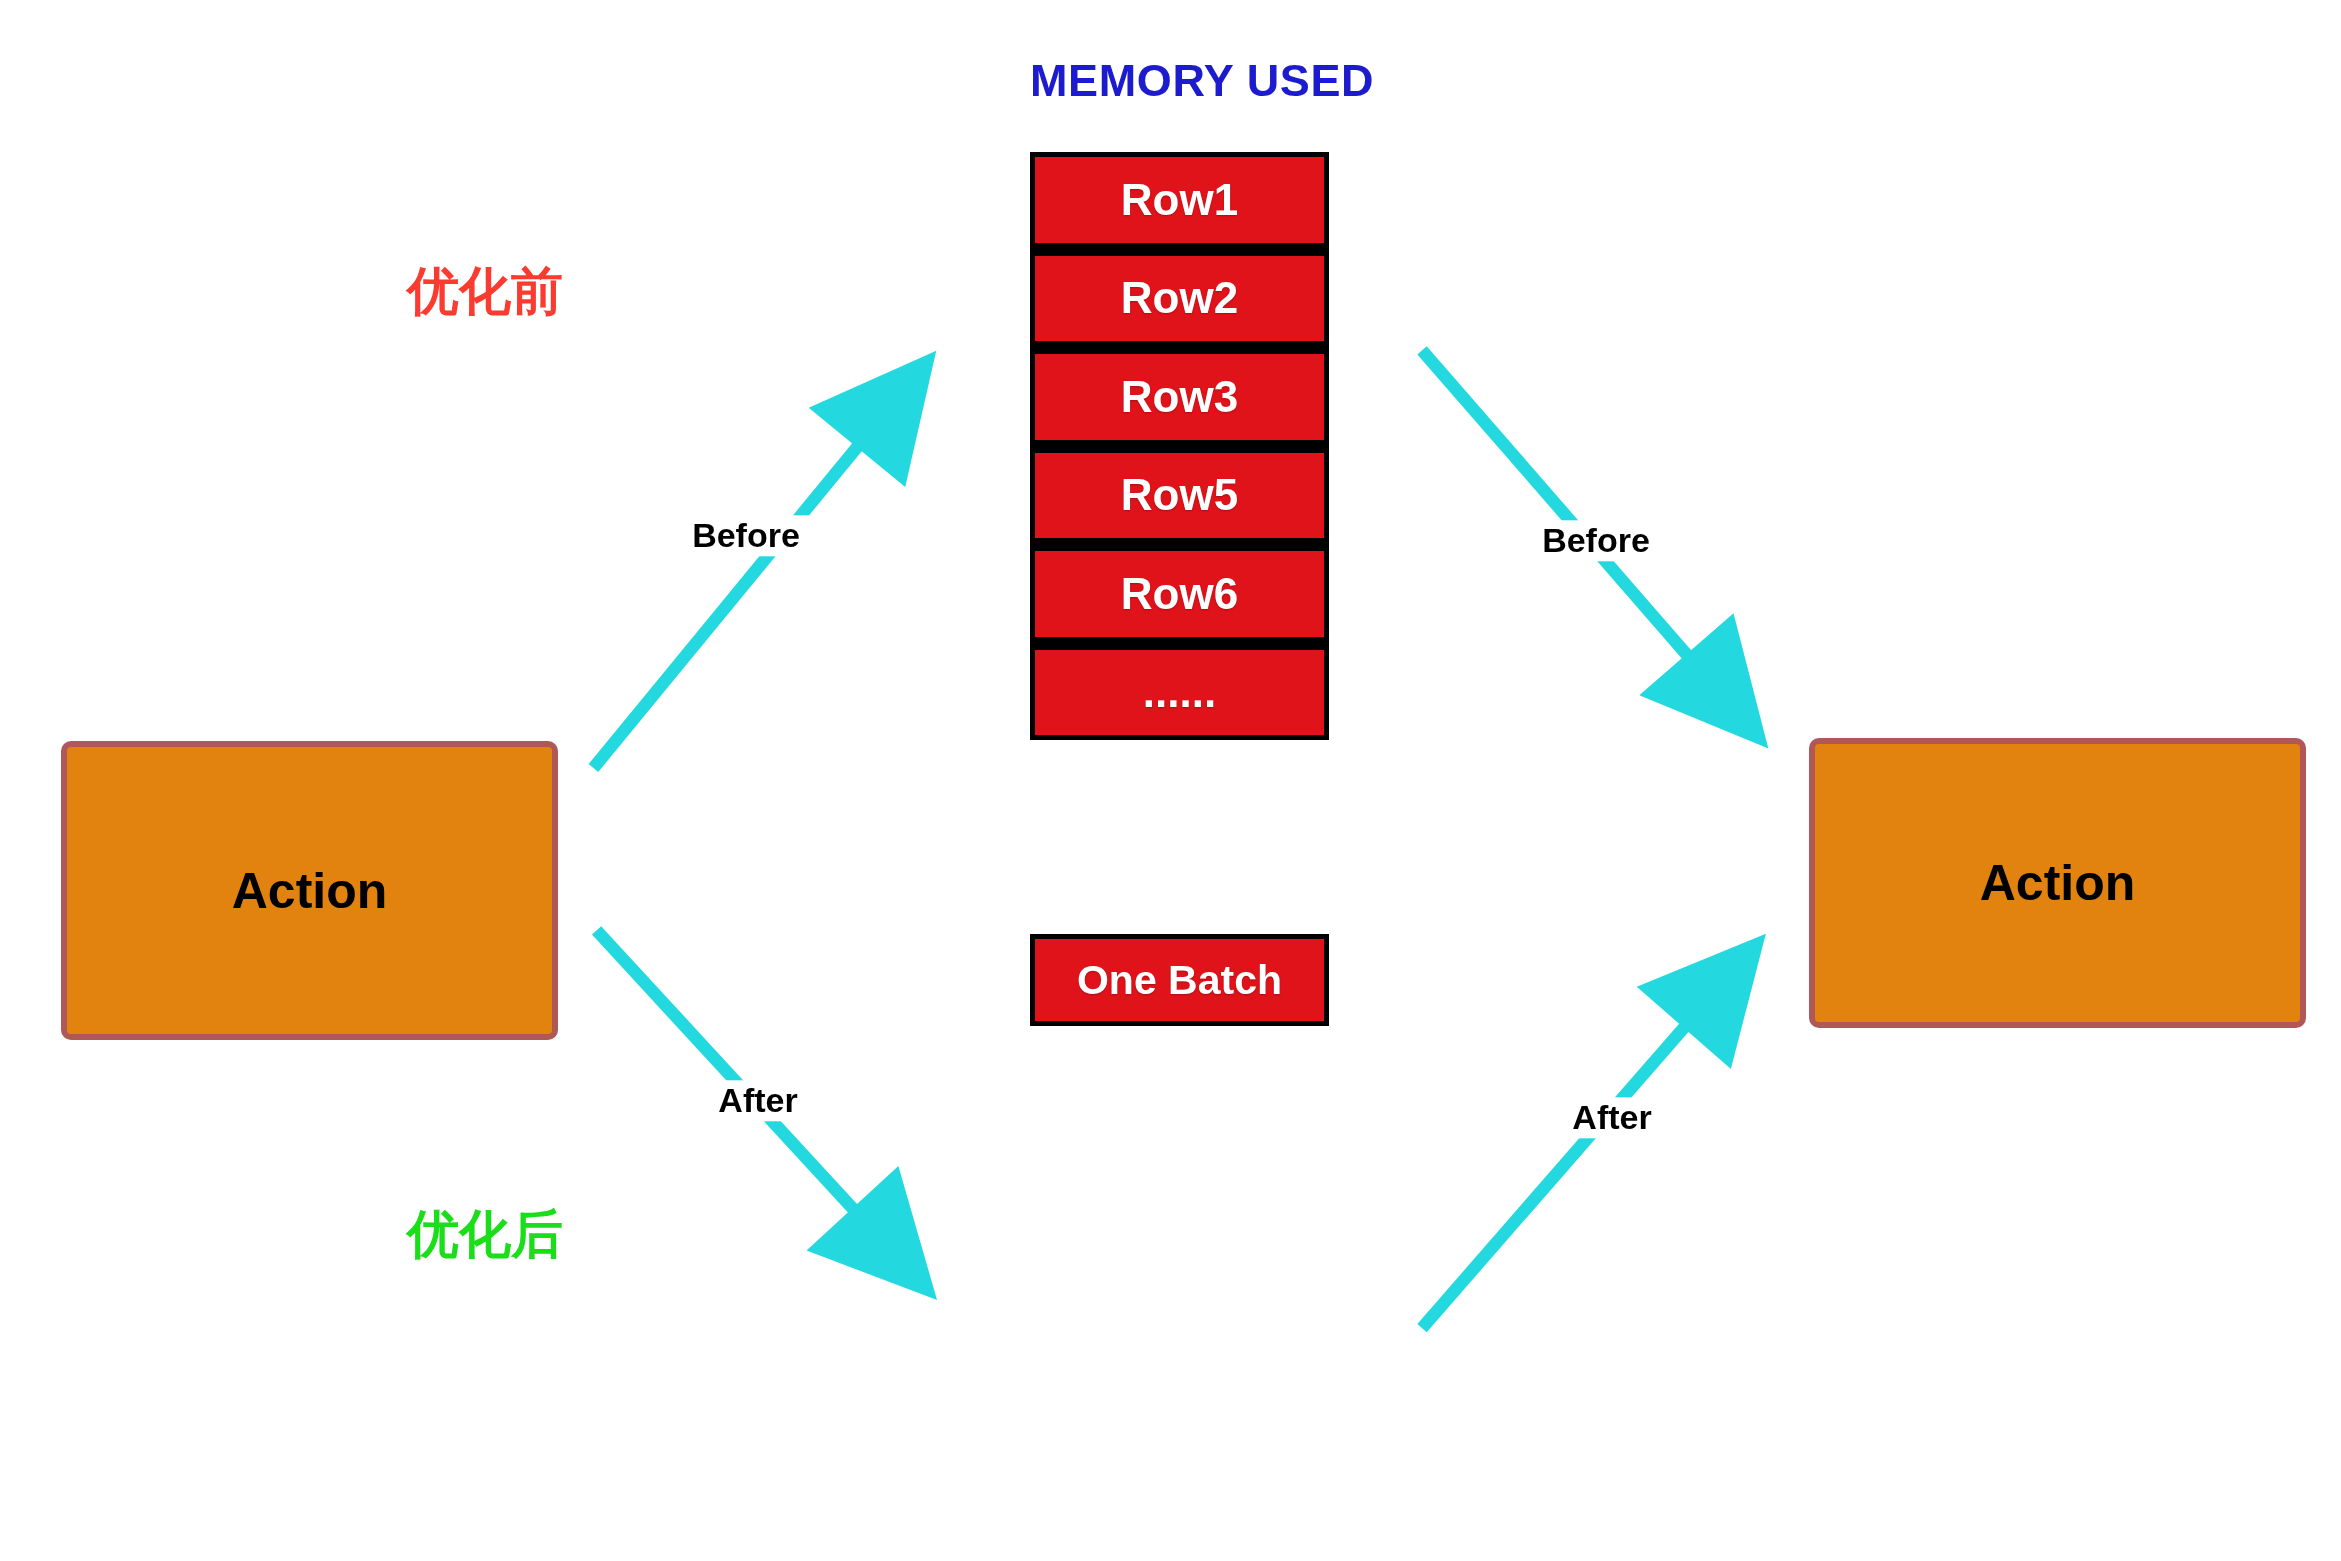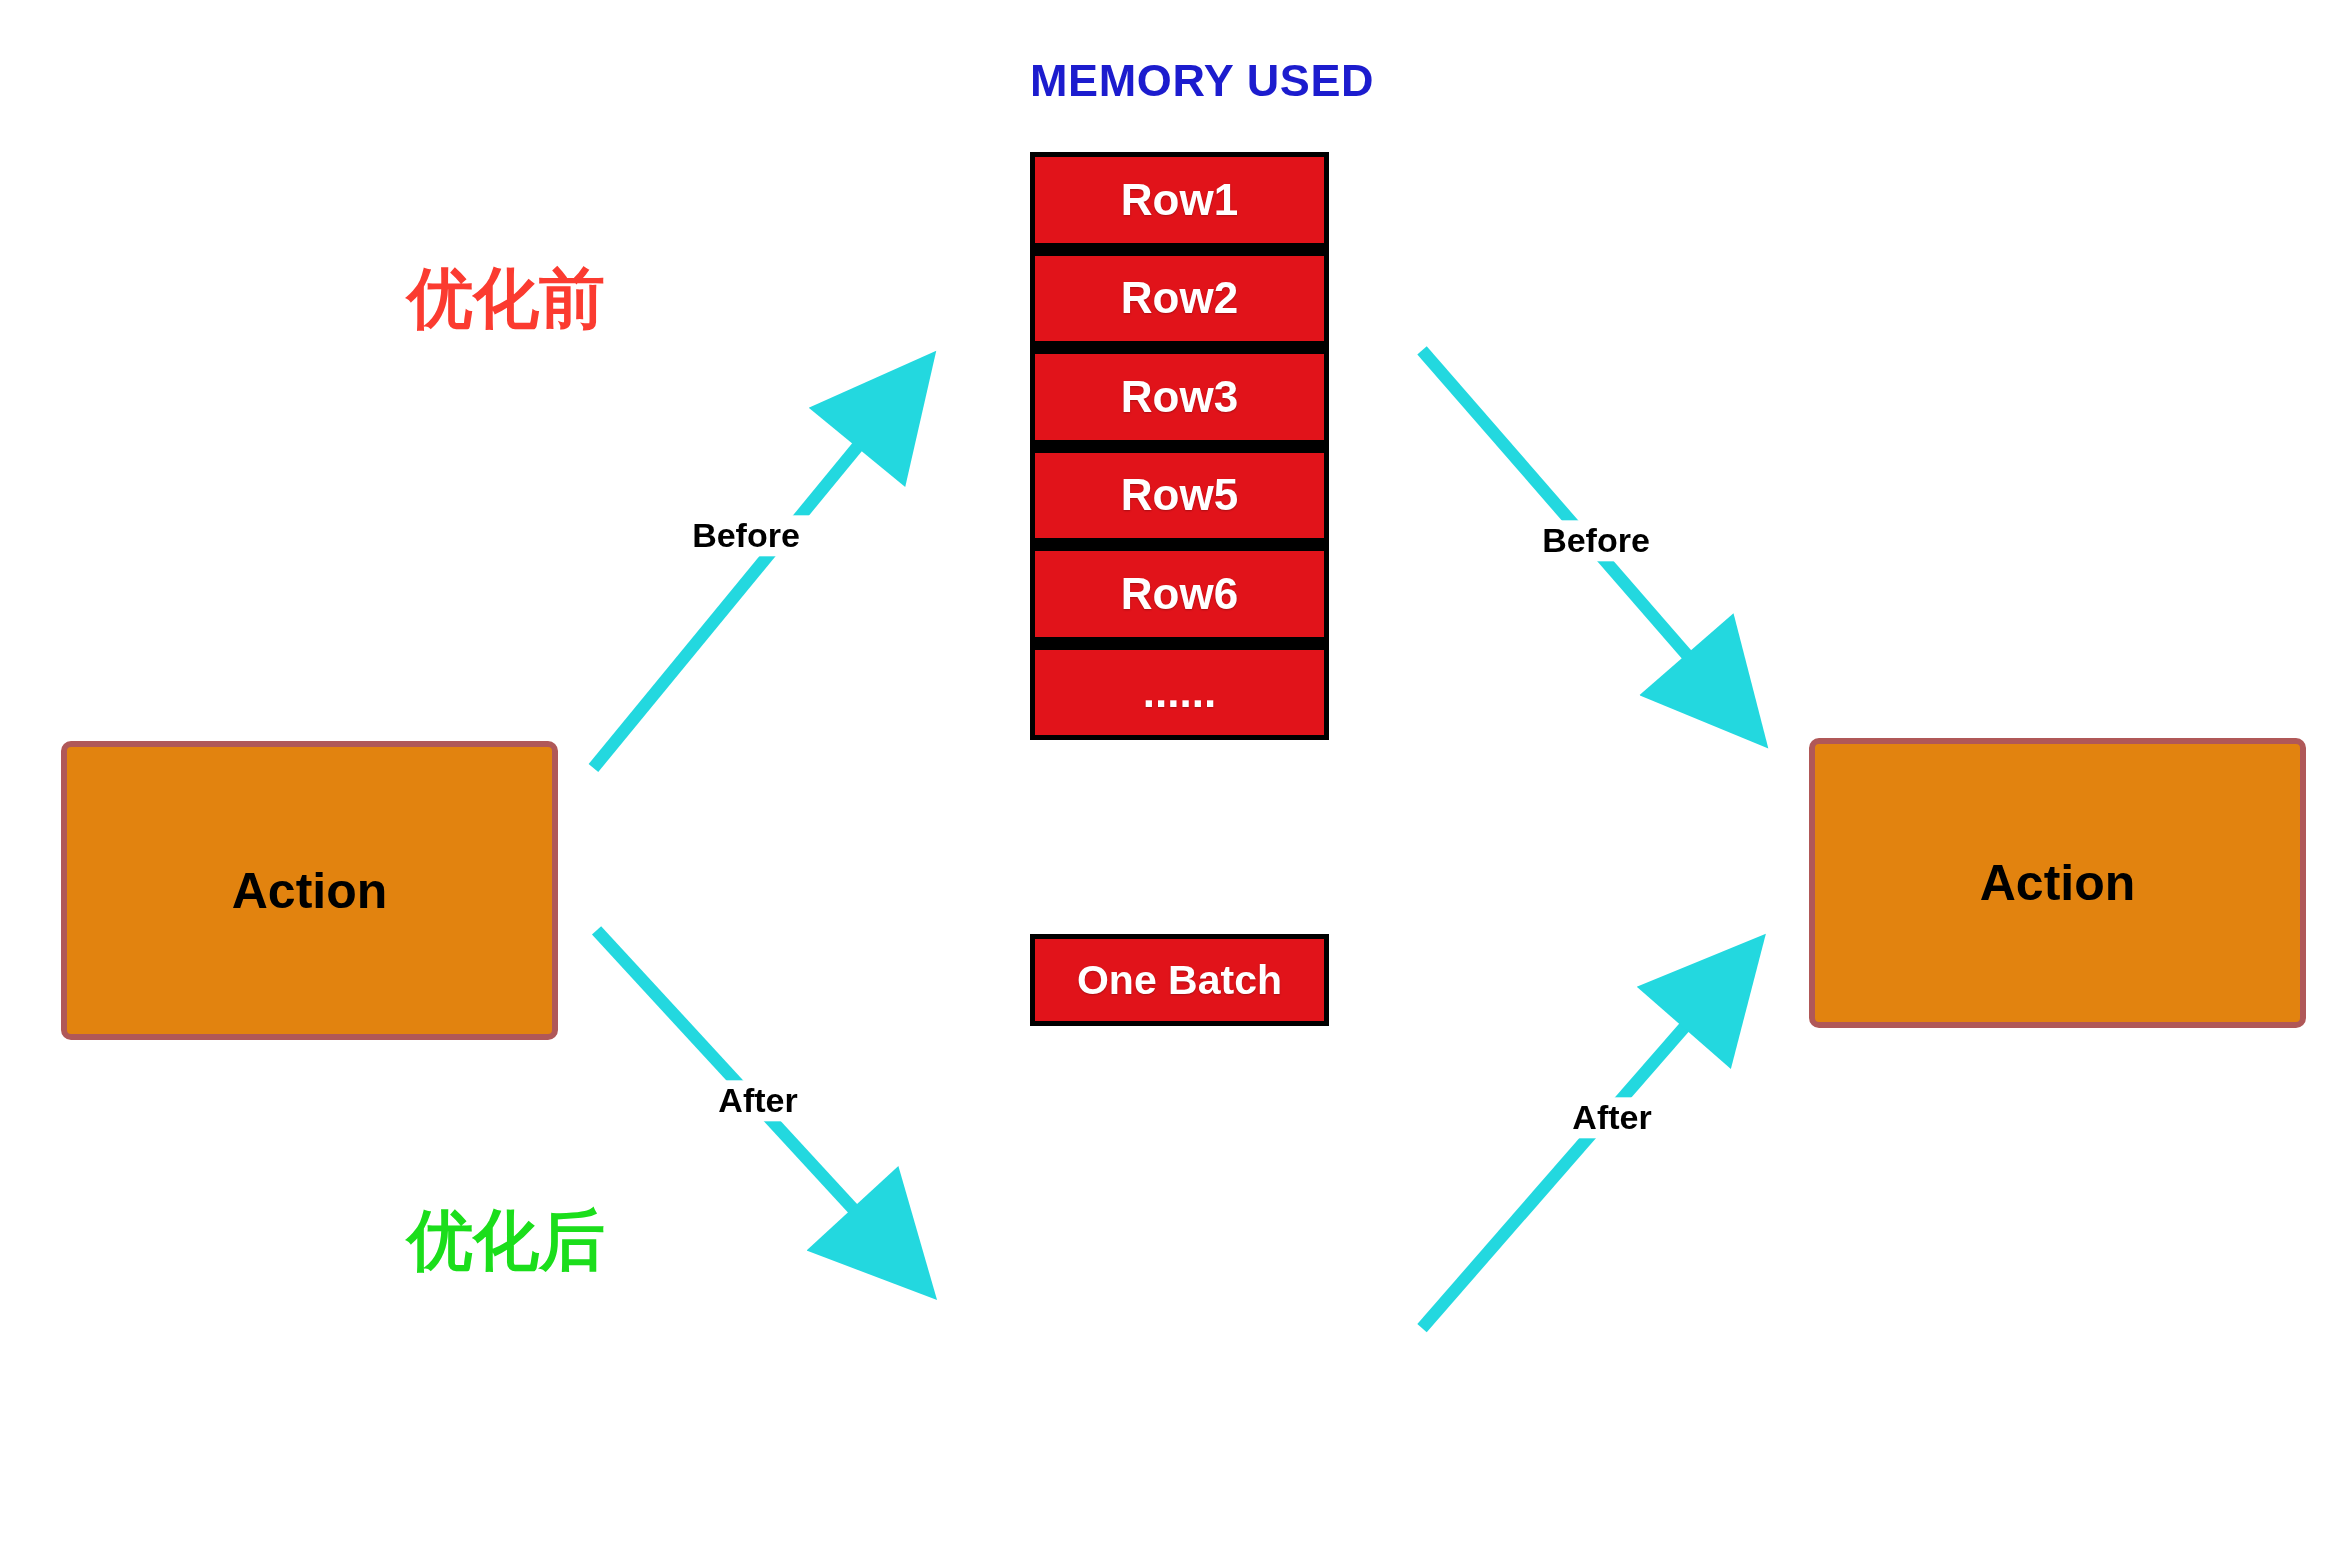--- a/index.html
+++ b/index.html
@@ -64,21 +64,21 @@
     border:6.2px solid var(--node-border);
     border-radius:10px;
     display:flex;align-items:center;justify-content:center;
     color:#000;font-size:50px;font-weight:bold;margin-top:48px;
   }
   .action-left{left:61px;top:693px;width:497px;height:299px;}
   .action-right{left:1809px;top:690px;width:497px;height:290px;}
   
   .cjk{
     position:absolute;left:407px;
-    font-size:66px;font-weight:bold;line-height:1;
+    font-size:52px;font-weight:bold;line-height:1;
     white-space:nowrap;
   }
   .cjk-pre{top:265px;color:var(--cjk-red);}
   .cjk-post{top:1213px;color:var(--cjk-green);font-family:Liberation Mono, monospace;}
   
   svg.arrows{position:absolute;left:0;top:0;width:2342px;height:1561px;pointer-events:none;}
   .arrow{stroke:var(--arrow-cyan);stroke-width:20px;fill:none;}
   .arrow-head{fill:var(--arrow-cyan);}
   
   .edge-label{

